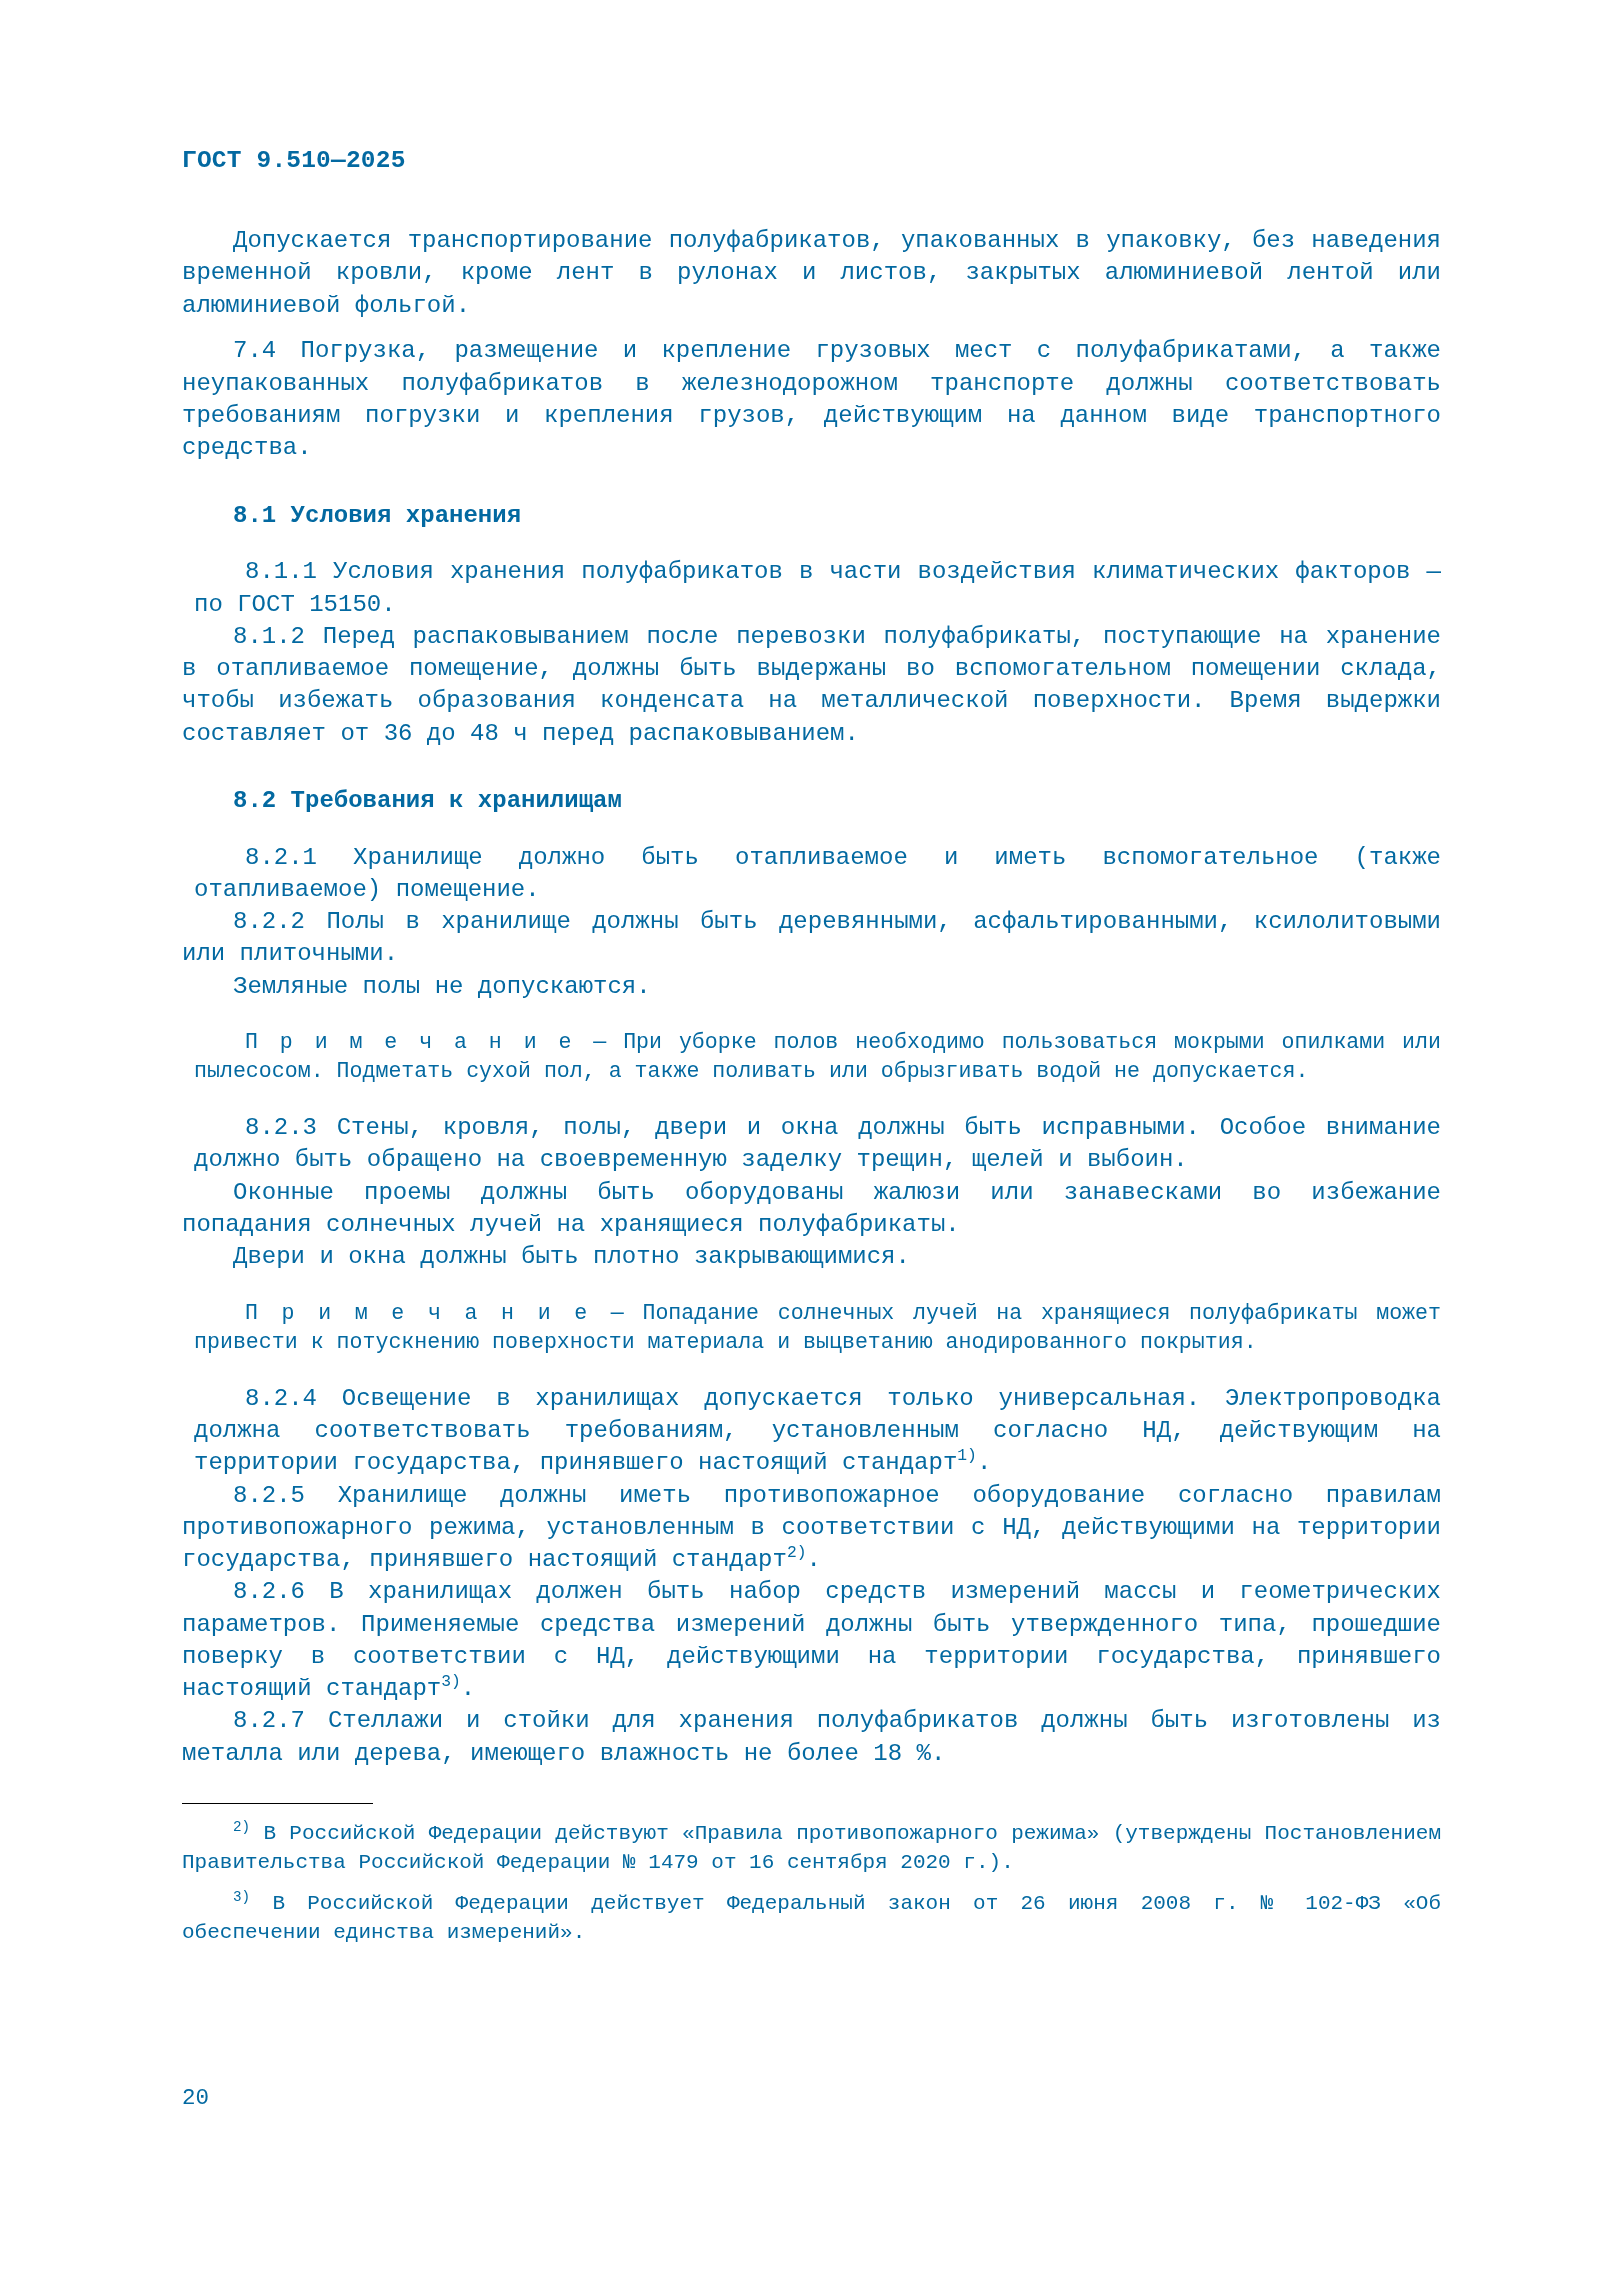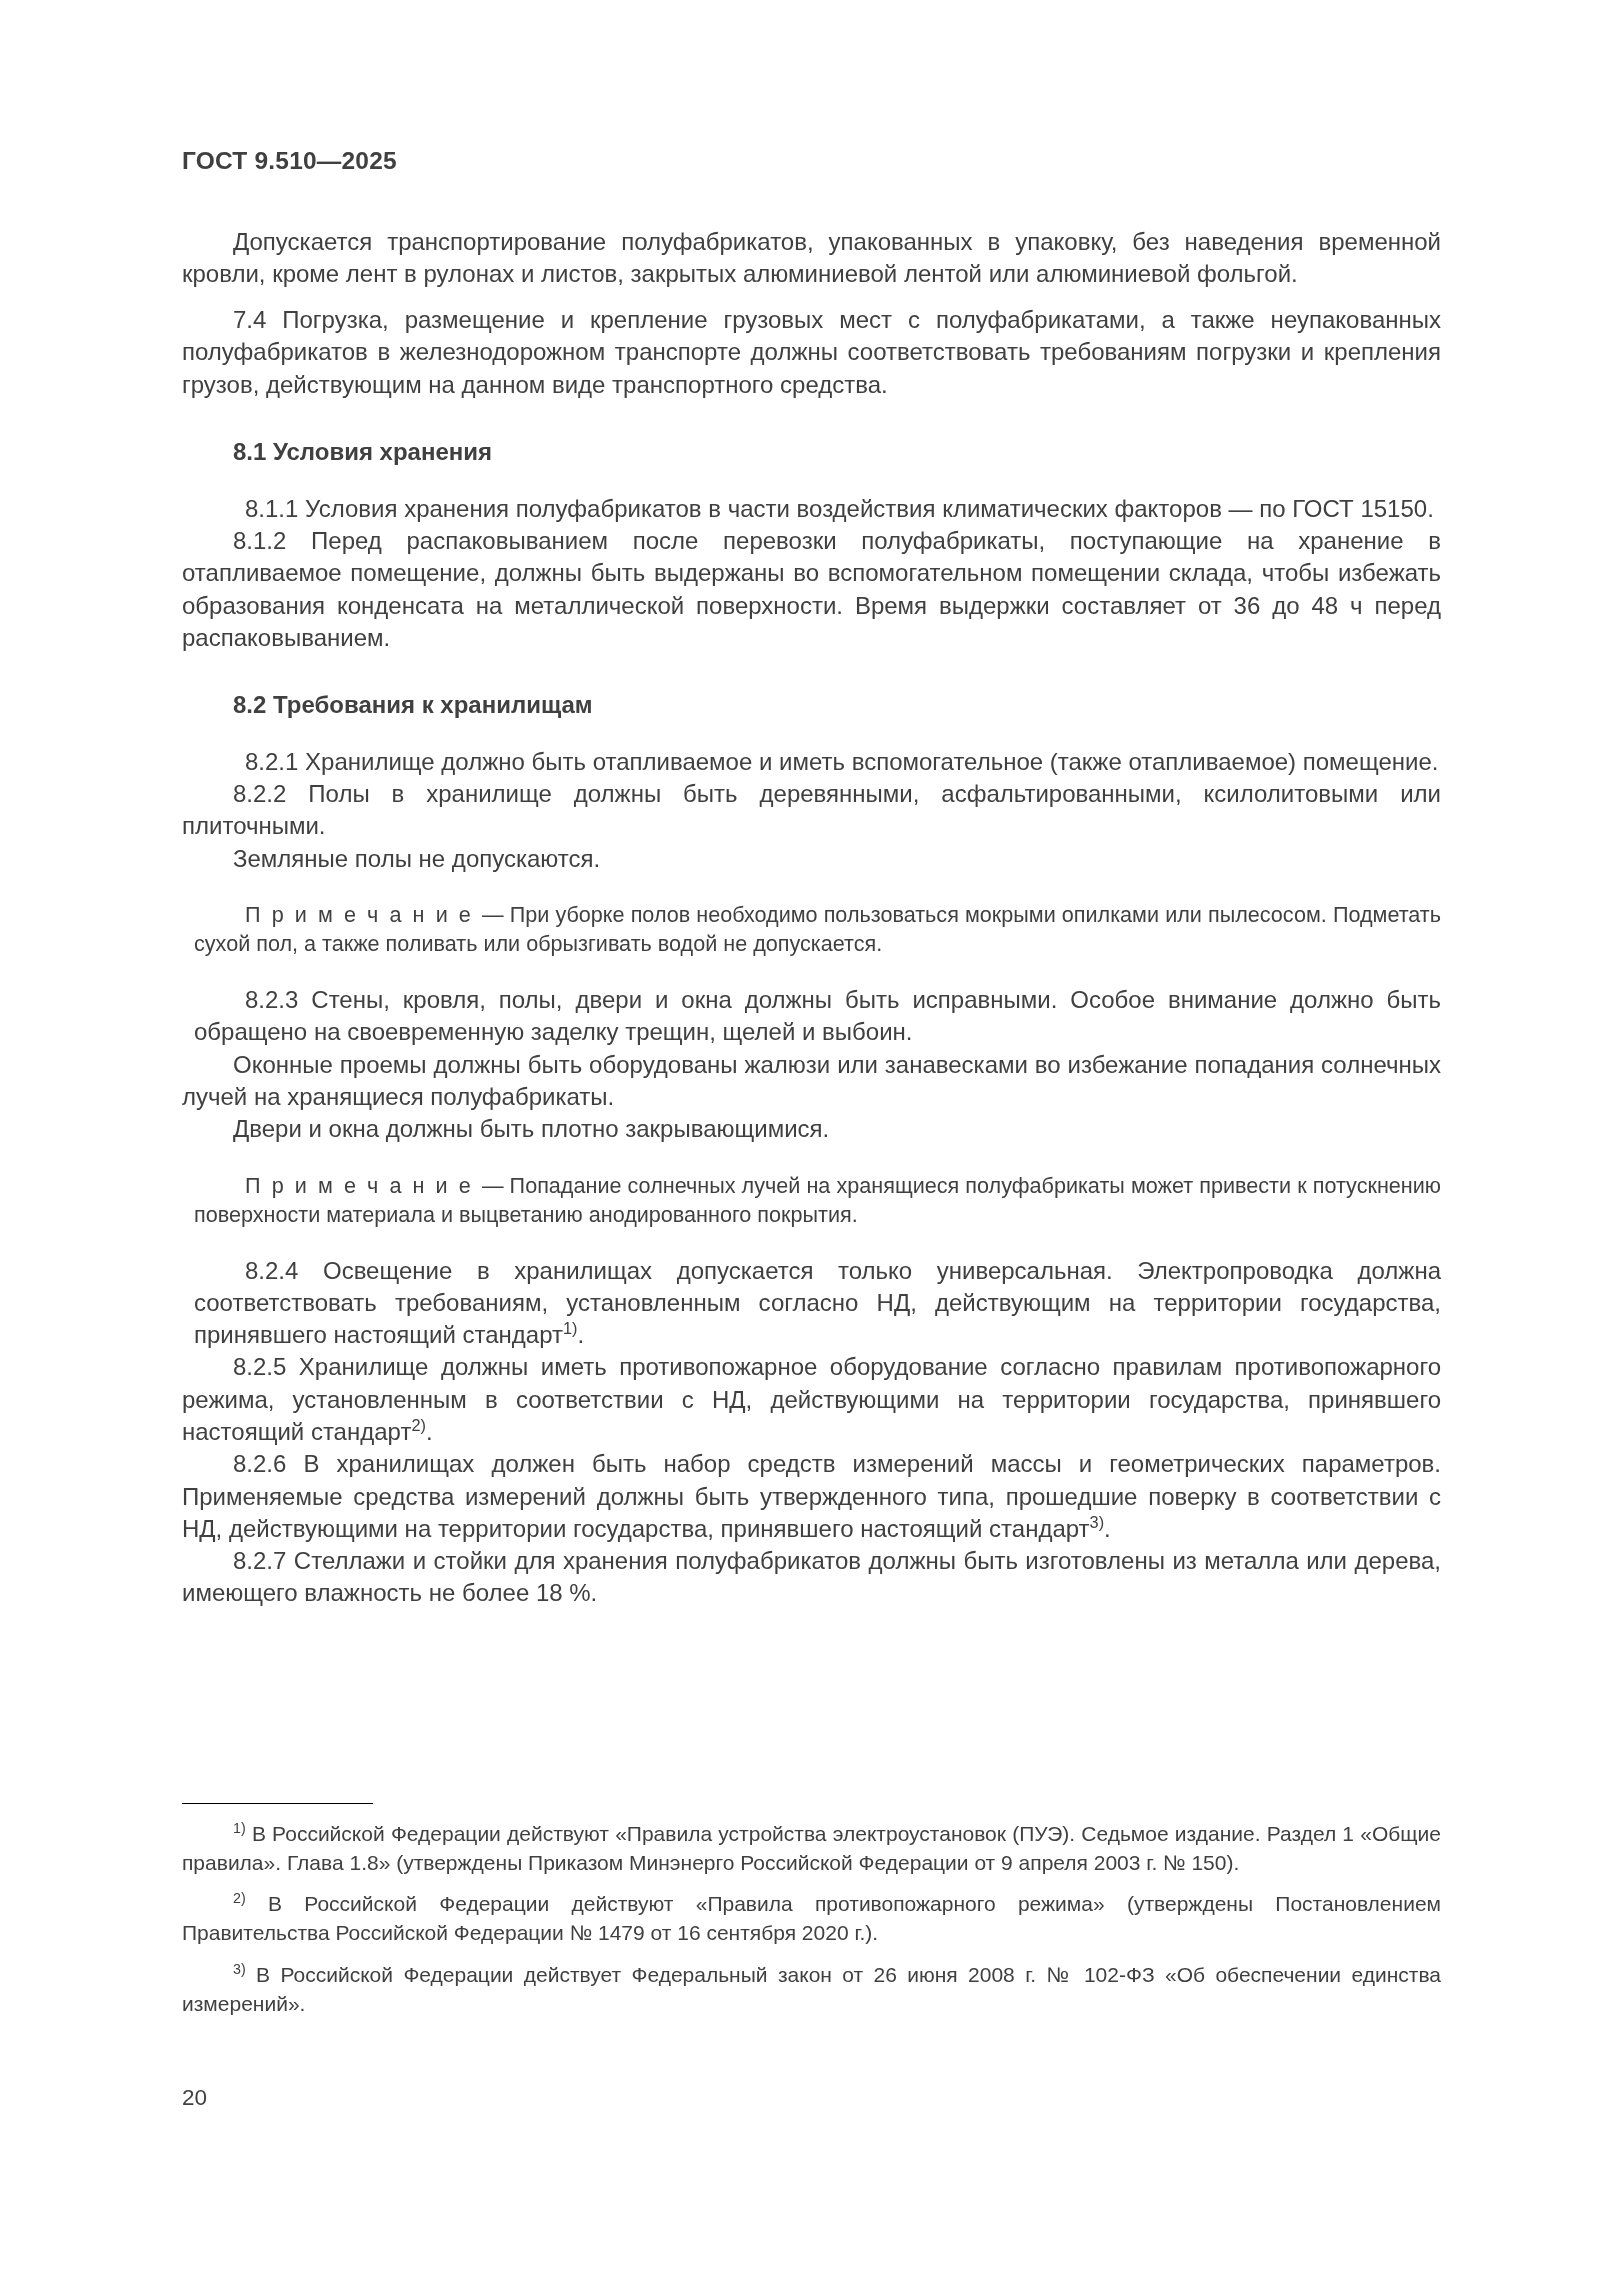--- a/index.html
+++ b/index.html
@@ -5,22 +5,22 @@
   html, body {
     margin: 0;
     padding: 0;
     background: #ffffff;
   }
   .page {
     position: relative;
     width: 1433px;
     height: 2293px;
     background: #ffffff;
-    font-family: Liberation Sans, sans-serif;
-    color: #404040;
+    font-family: Liberation Mono, monospace;
+    color: #0369a1;
     box-sizing: border-box;
   }
   .content {
     position: absolute;
     left: 182px;
     top: 147px;
     width: 1259px;
   }
   .header {
     font-size: 24.5px;
@@ -140,21 +140,20 @@
 
       <p class="ind"><span>8.2.6  В хранилищах должен быть набор средств измерений массы и геометрических параметров. Применяемые средства измерений должны быть утвержденного типа, прошедшие поверку в соответствии с НД, действующими на территории государства, принявшего настоящий стандарт</span><sup>3)</sup><span>.</span></p>
 
       <p class="ind">8.2.7 Стеллажи и стойки для хранения полуфабрикатов должны быть изготовлены из металла или дерева, имеющего влажность не более 18 %.</p>
 
     </div>
   </div>
 
   <div class="footnotes">
     <div class="fn-rule"></div>
-    <p><sup>1)</sup><span> В Российской Федерации действуют «Правила устройства электроустановок (ПУЭ). Седьмое издание. Раздел 1 «Общие правила». Глава 1.8» (утверждены Приказом Минэнерго Российской Федерации от 9 апреля 2003 г. № 150).</span></p>
     <p><sup>2)</sup><span> В Российской Федерации действуют «Правила противопожарного режима» (утверждены Постановлением Правительства Российской Федерации № 1479 от 16 сентября 2020 г.).</span></p>
     <p><sup>3)</sup><span> В Российской Федерации действует Федеральный закон от 26 июня 2008 г. № 102-ФЗ «Об обеспечении единства измерений».</span></p>
   </div>
 
   <div class="page-number">20</div>
 
 </div>
 
 
 </body></html>

